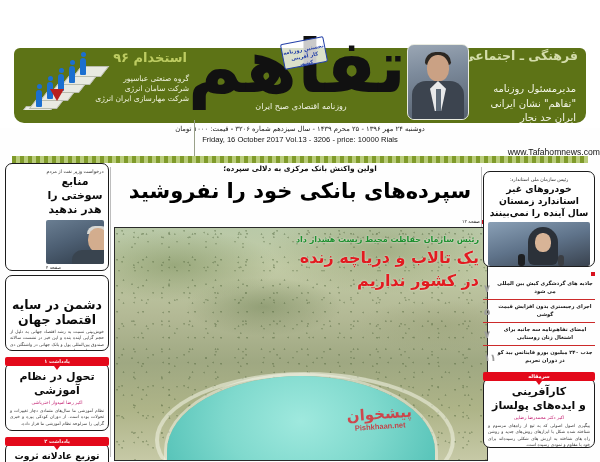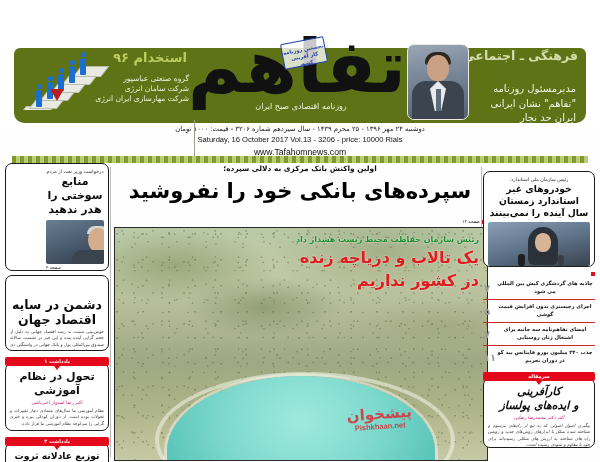--- a/index.html
+++ b/index.html
@@ -274,20 +274,21 @@
     white-space: nowrap;
     line-height: 12px;
     font-family: "Liberation Sans", sans-serif;
   }
   .site {
     font-size: 8.6px;
     color: #111111;
     white-space: nowrap;
     line-height: 12px;
     font-family: "Liberation Sans", sans-serif;
+    text-align: right;
   }
   .date-divider {
     position: absolute;
     left: 194px;
     top: -4px;
     width: 1px;
     height: 36px;
     background: #9aa18a;
   }
 
@@ -720,21 +721,21 @@
       <div class="promo-right-lines">
         <span>مدیرمسئول روزنامه</span>
         <span>"تفاهم" نشان ایرانی</span>
         <span>ایران حد نجار</span>
       </div>
     </div>
 
     <div class="date-strip">
       <div class="date-divider"></div>
       <div class="date-fa">دوشنبه ۲۴ مهر ۱۳۹۶ - ۲۵ محرم ۱۴۳۹ - سال سیزدهم شماره ۳۲۰۶ - قیمت: ۱۰۰۰ تومان</div>
-      <div class="date-en">Saturday, 16 October 2017 Vol.13 - 3206 - price: 10000 Rials</div>
+      <div class="date-en">Friday, 16 October 2017 Vol.13 - 3206 - price: 10000 Rials</div>
       <div class="site">www.Tafahomnews.com</div>
     </div>
 
     <div class="green-rule"></div>
   </div>
 
   <div class="content">
 
     <div class="vline l"></div>
     <div class="vline r"></div>
@@ -838,21 +839,21 @@
         </div>
 
         <div class="rlist-item">
           <div class="rlist-num">۱۱</div>
           <div class="rlist-text">جذب ۲۴۰ میلیون یورو فاینانس بید کو در دوران تحریم</div>
         </div>
       </div>
 
       <div style="margin-top:4px;">
         <div class="red-tab">سرمقاله</div>
-        <div class="card" style="height:70px; padding-top:6px;font-style:italic;">
+        <div class="card" style="height:70px; padding-top:6px;">
           <div class="head-md">کارآفرینی</div>
           <div class="head-md">و ایده‌های پولساز</div>
           <div class="byline">اکبر دکتر محمدرضا رضایی</div>
           <div class="body-text">پیگیری اصول اصولی که به تبع از راه‌های مرسوم و شناخته شده شکل با ابزارهای روش‌های جدید و روشن راه های شناخته به ارزش های شکلی رسیده‌اند برای خود با مقاوم و نمودی رسیده است.</div>
         </div>
       </div>
     </div>
 
   </div>
 </div>

